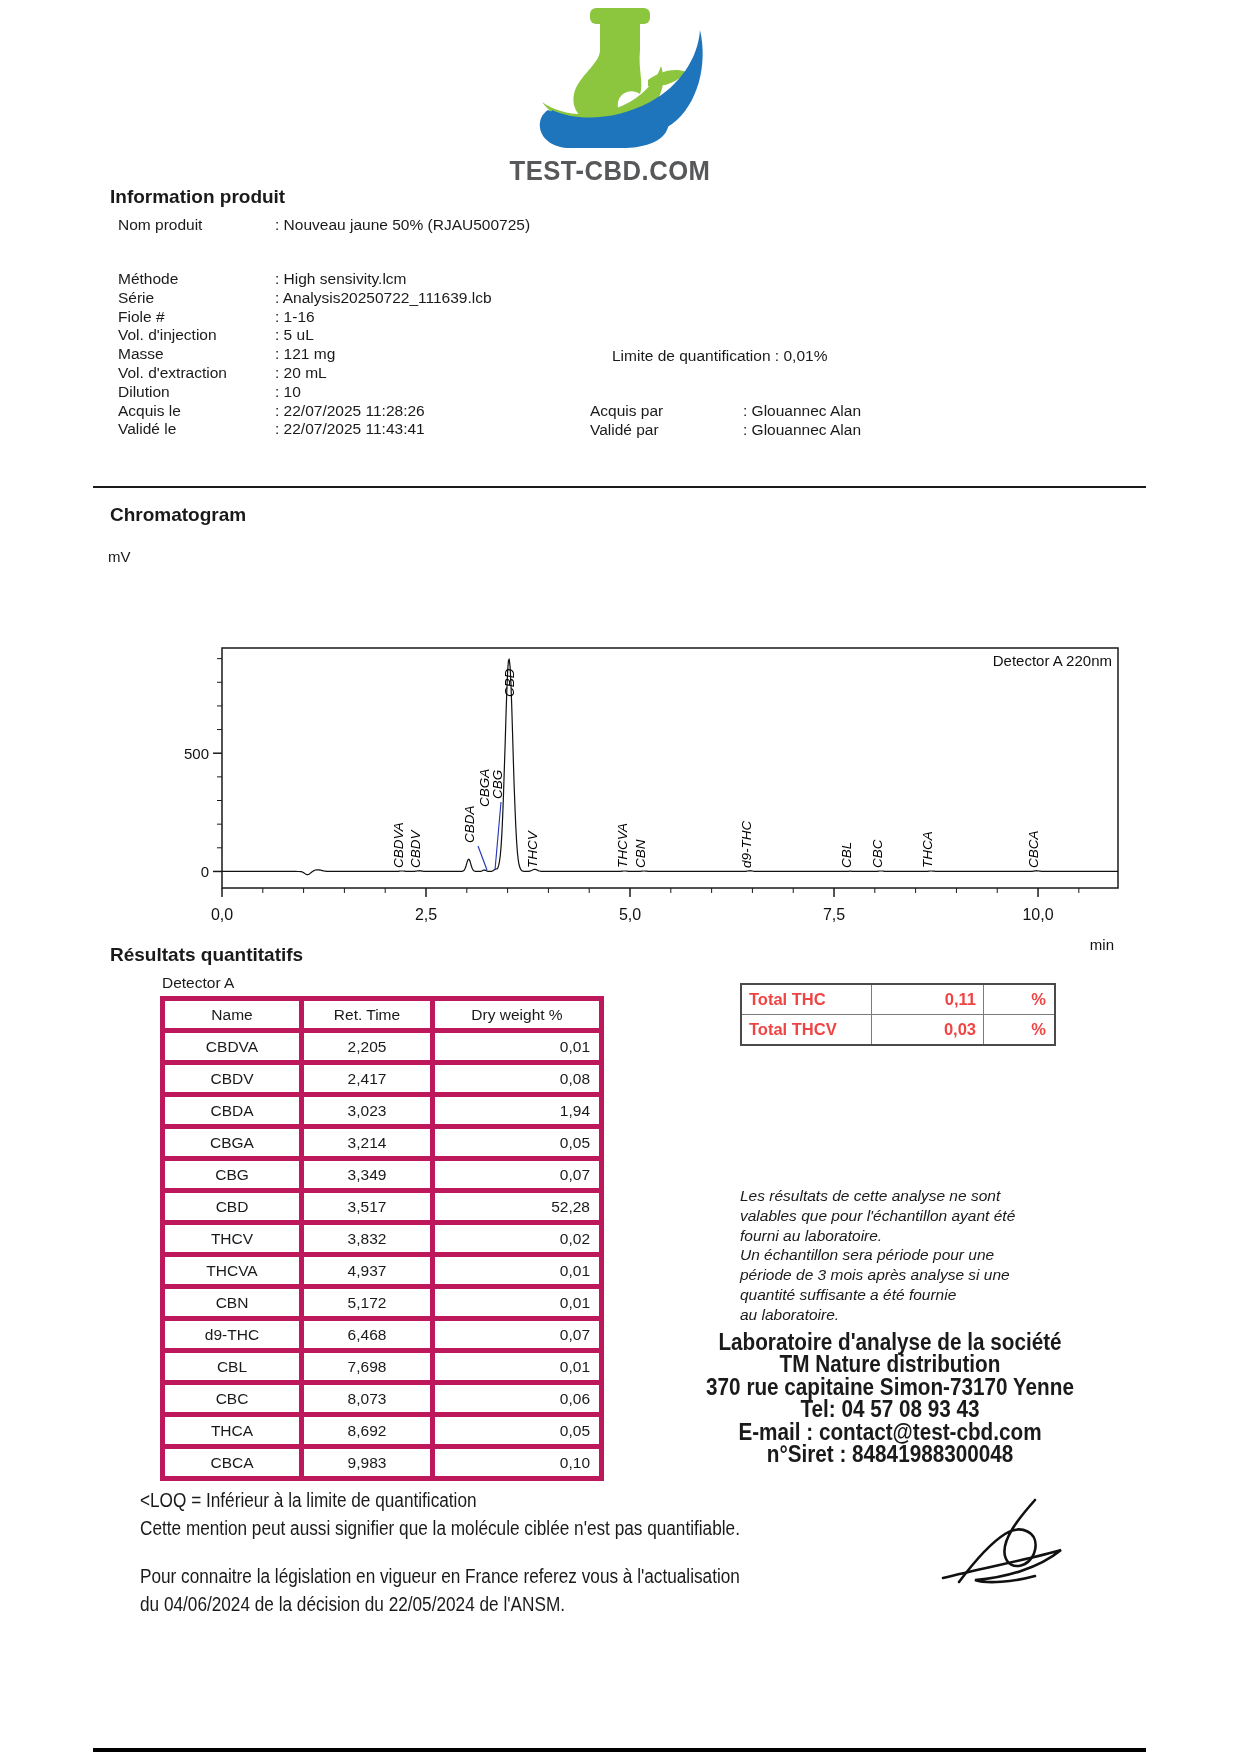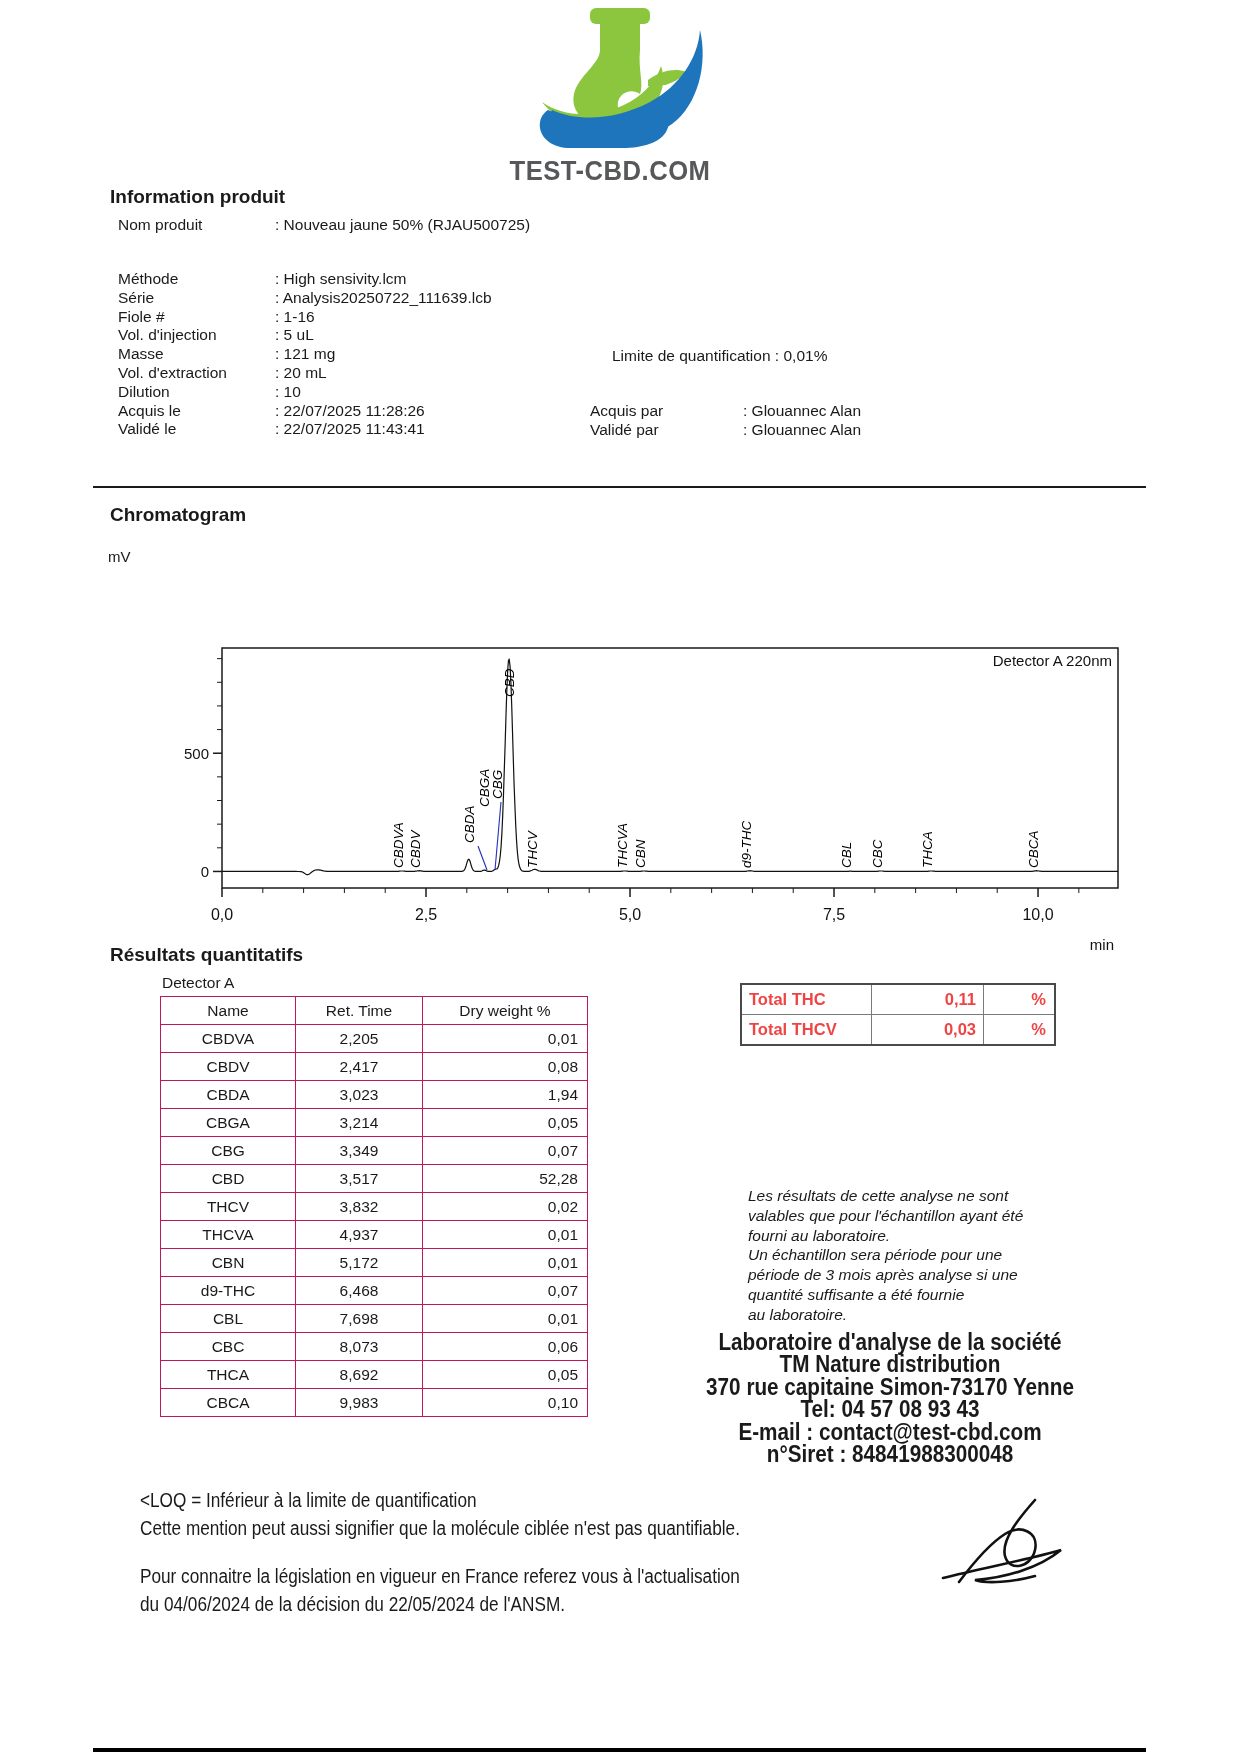--- a/index.html
+++ b/index.html
@@ -18,34 +18,34 @@
   .irow .ilab{position:absolute;left:0;}
   .irow .ival{position:absolute;left:157px;}
   #info-right .irow .ival{left:153px;}
   #loq-line{font-size:15.5px;white-space:nowrap;}
   #rule1{left:93px;top:486px;width:1053px;height:2px;background:#1a1a1a;}
   #mv-label{left:108px;top:536px;font-size:15px;margin-top:12px;}
   
   #detector-a{left:162px;top:974px;font-size:15.5px;}
   #results-table{left:160px;top:996px;}
   #results-table table{border-collapse:collapse;font-size:15.5px;table-layout:fixed;}
-  #results-table td,#results-table th{border:1px solid #be185d;height:27px;padding:0;font-weight:normal;overflow:hidden;}
+  #results-table td,#results-table th{border:5px solid #be185d;height:27px;padding:0;font-weight:normal;overflow:hidden;}
   #results-table .c1{width:134px;text-align:center;}
   #results-table .c2{width:126px;text-align:center;}
   #results-table .c3{width:155px;text-align:right;padding-right:9px;}
   #results-table th.c3{text-align:center;padding-right:0;}
   
   #totals-table{left:740px;top:983px;}
   #totals-table table{border-collapse:collapse;font-size:16.5px;font-weight:bold;table-layout:fixed;border:2px solid #4a4a4a;}
   #totals-table td{border:1.5px solid #7a7a7a;height:29px;padding:0;}
   #totals-table .t1{width:122px;text-align:left;padding-left:7px;}
   #totals-table .t2{width:104px;text-align:right;padding-right:7px;}
   #totals-table .t3{width:62px;text-align:right;padding-right:8px;}
   
-  #disclaimer{left:740px;top:1186px;font-size:15.5px;font-style:italic;line-height:19.8px;white-space:nowrap;margin-left:8px;}
+  #disclaimer{left:740px;top:1186px;font-size:15.5px;font-style:italic;line-height:19.8px;white-space:nowrap;}
   
   #lab-block{left:630px;top:1331px;width:520px;text-align:center;font-weight:bold;
              font-size:23px;line-height:22.4px;transform:scaleX(.9);transform-origin:center top;white-space:nowrap;}
   
   .footnote{left:140px;font-size:20px;line-height:28px;transform:scaleX(.86);transform-origin:left top;white-space:nowrap;}
   #footnote1{top:1486px;}
   #footnote2{top:1562px;}
   #bottom-bar{left:93px;top:1748px;width:1053px;height:4px;background:#000;}
   svg text{font-family:"Liberation Sans",sans-serif;}
 </style>

